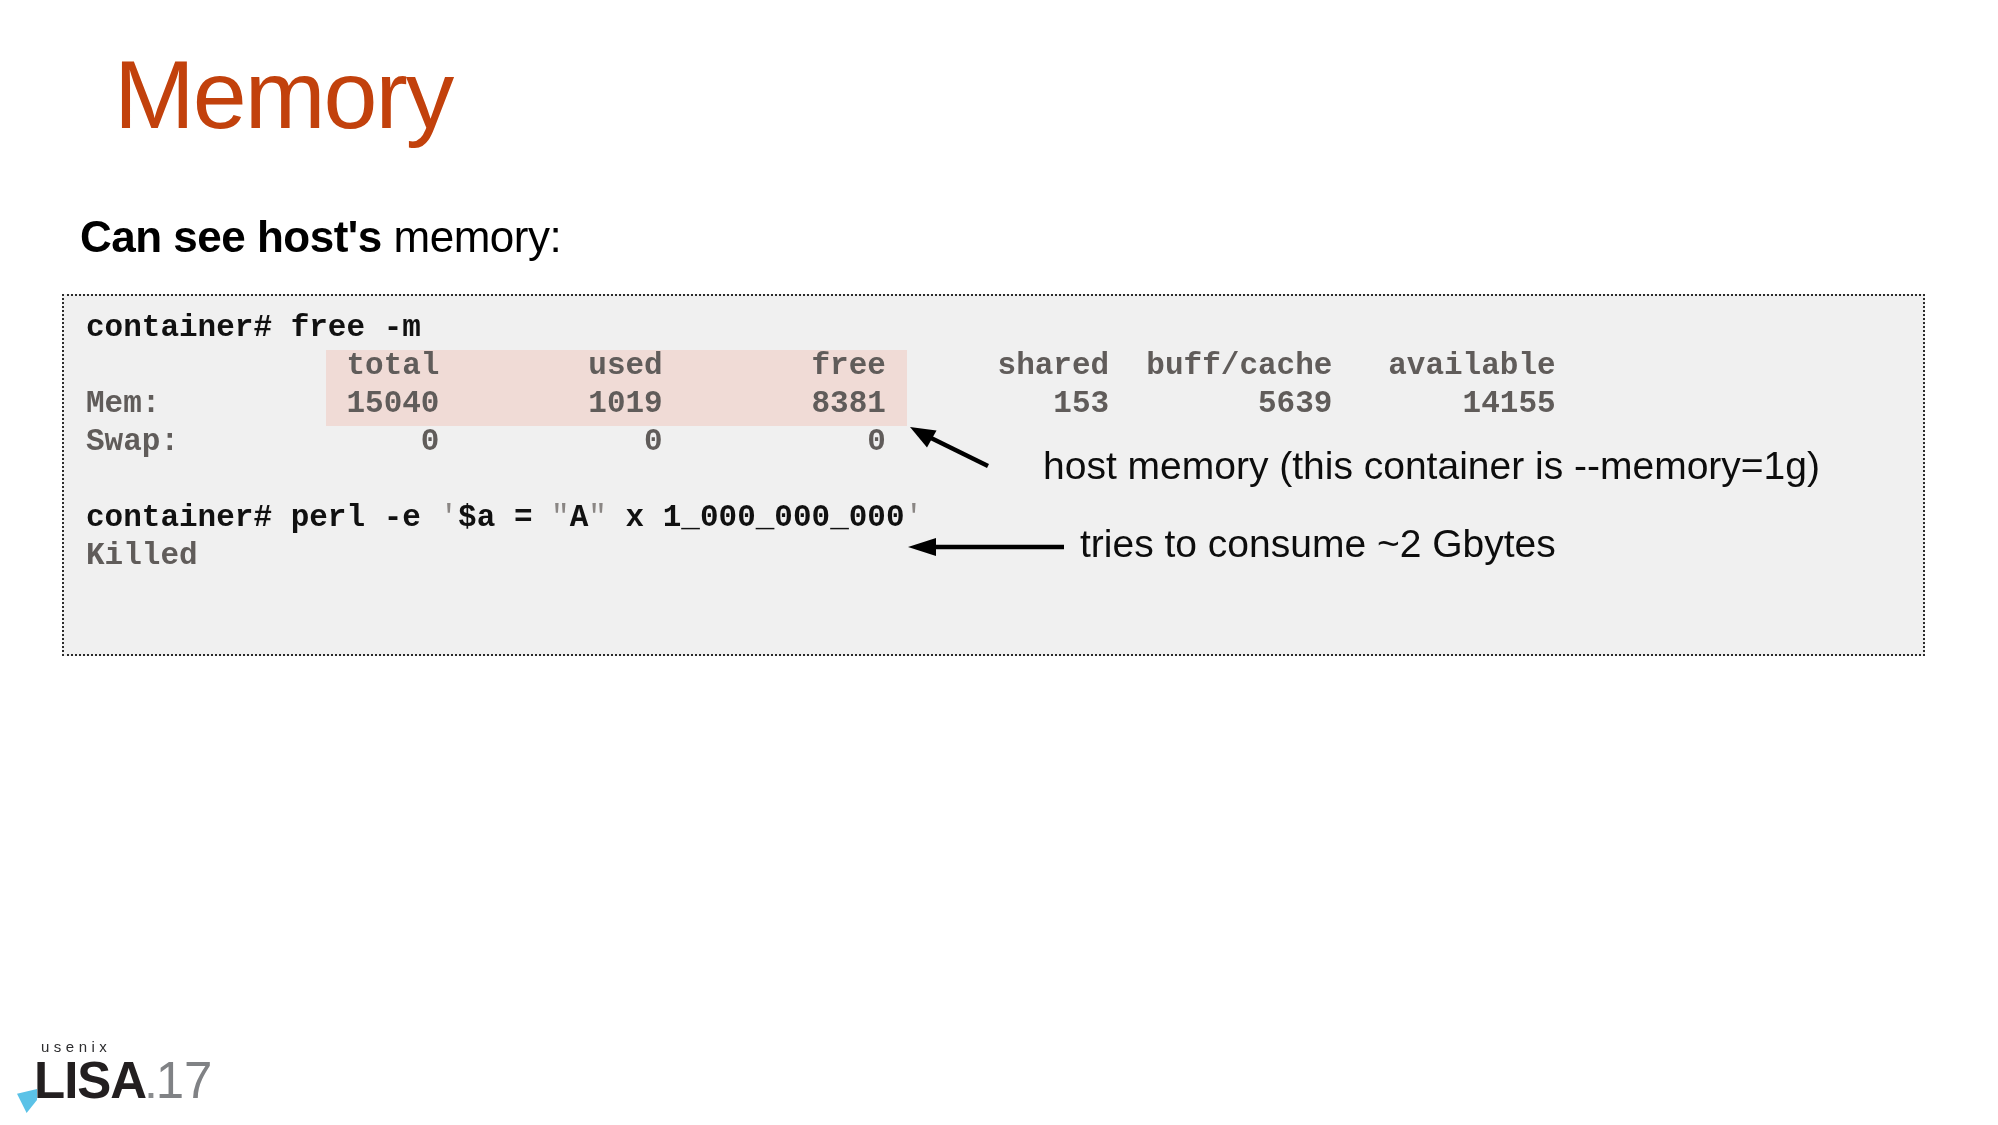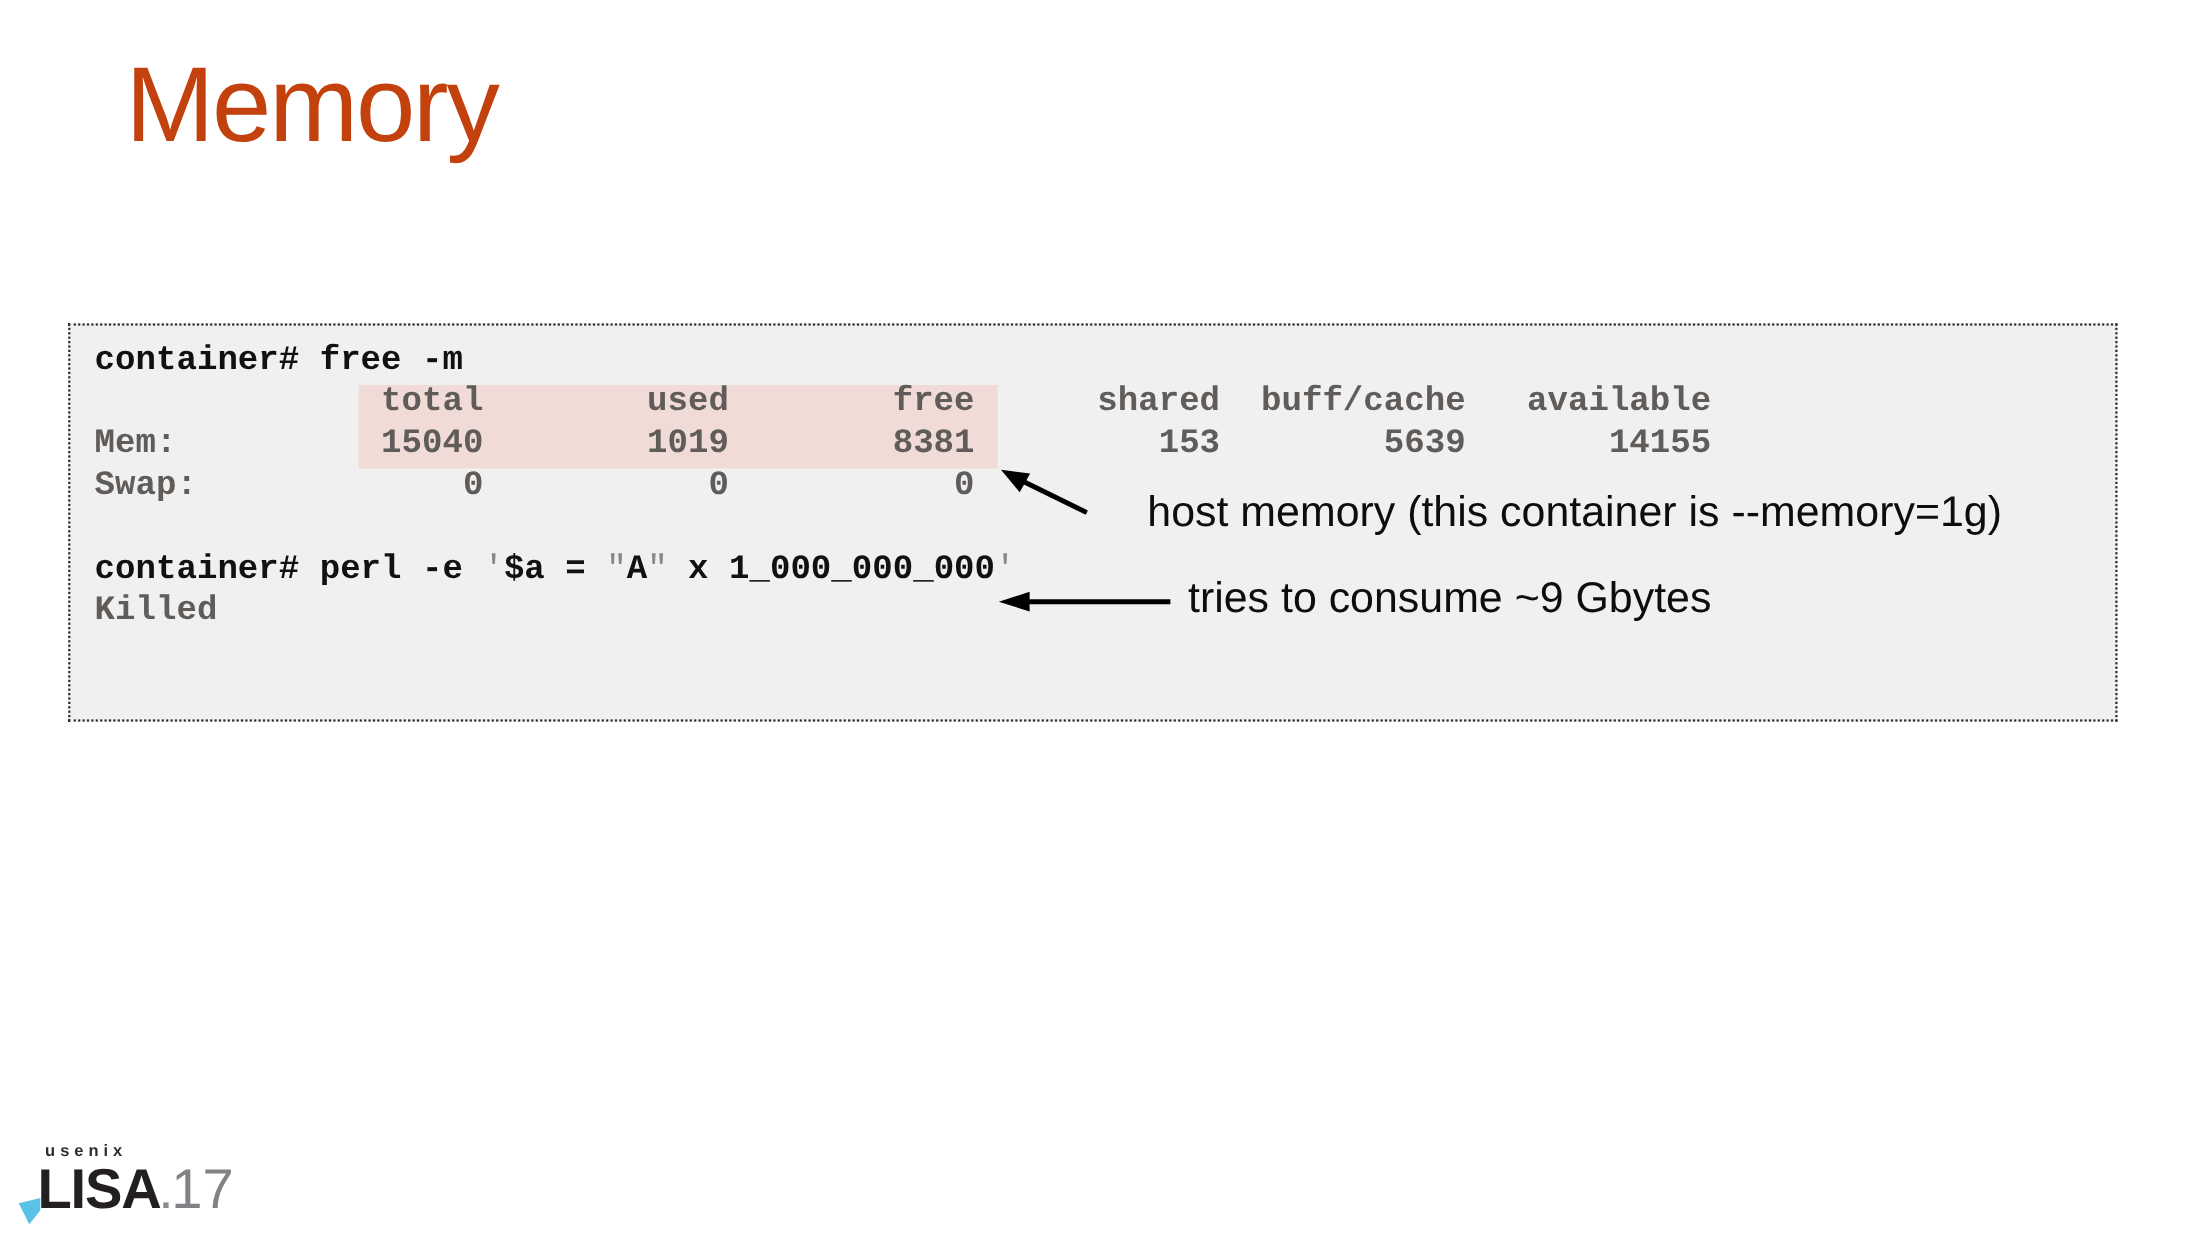--- a/index.html
+++ b/index.html
@@ -35,38 +35,39 @@
 
   .arrows { position: absolute; left: 0; top: 0; width: 1998px; height: 1125px;
             pointer-events: none; }
 
   .ann { position: absolute; font-size: 39px; color: #0d0d0d; white-space: nowrap; }
   .ann1 { left: 1000px; top: 444px; margin-left: 43px; }
   .ann2 { left: 1080px; top: 522px; }
 
   .logo { position: absolute; left: 0; top: 1030px; width: 320px; height: 95px; }
   .logo .usenix { position: absolute; left: 41px; top: 8px;
-                  font-size: 15px; font-weight: 700; letter-spacing: 4.5px;
+                  font-size: 15px; font-weight: 400; letter-spacing: 4.5px;
                   color: #2d2d2f; }
   .logo .lisa-row { position: absolute; left: 34px; top: 23px;
                     font-size: 51px; line-height: 1.1; white-space: nowrap; }
   .logo .lisa { font-weight: 700; color: #231f20; letter-spacing: -1px; }
   .logo .dot  { font-weight: 700; color: #8a8c8e; font-size: 34px; }
   .logo .seventeen { font-weight: 400; color: #808285; letter-spacing: 0px; }
   .logo .tri { position: absolute; left: 17px; top: 59px; width: 20px; height: 24px;
                background: #5bc2e7;
                clip-path: polygon(0% 20%, 100% 0%, 100% 46%, 48% 100%); }
 </style>
 </head>
 <body>
 
 <div class="slide">
 
   <h1 class="title">Memory</h1>
 
+  <div class="subhead"><span class="b">Can see host's</span><span> memory:</span></div>
 
   <div class="terminal">
     <div class="highlight"></div>
     <div class="tline cmd">container# free -m</div>
     <div class="tline out">              total        used        free      shared  buff/cache   available</div>
     <div class="tline out">Mem:          15040        1019        8381         153        5639       14155</div>
     <div class="tline out">Swap:             0           0           0</div>
     <div class="tline"></div>
     <div class="tline cmd"><span>container# perl -e </span><span class="q">'</span><span>$a = </span><span class="q">"</span><span>A</span><span class="q">"</span><span> x 1_000_000_000</span><span class="q">'</span></div>
     <div class="tline out">Killed</div>
@@ -79,21 +80,21 @@
       <polygon points="910,427 936.5,430.5 927,447.5" fill="#000000"></polygon>
     </g>
 
     <g>
       <line x1="1064" y1="547" x2="934" y2="547" stroke="#000000" stroke-width="4.5"></line>
       <polygon points="908,547 936,538 936,556" fill="#000000"></polygon>
     </g>
   </svg>
 
   <div class="ann ann1">host memory (this container is --memory=1g)</div>
-  <div class="ann ann2">tries to consume ~9 Gbytes</div>
+  <div class="ann ann2">tries to consume ~2 Gbytes</div>
 
   <div class="logo">
     <div class="usenix">usenix</div>
     <div class="lisa-row"><span class="lisa">LISA</span><span class="dot">.</span><span class="seventeen">17</span></div>
     <div class="tri"></div>
   </div>
 
 </div>
 
 </body></html>

